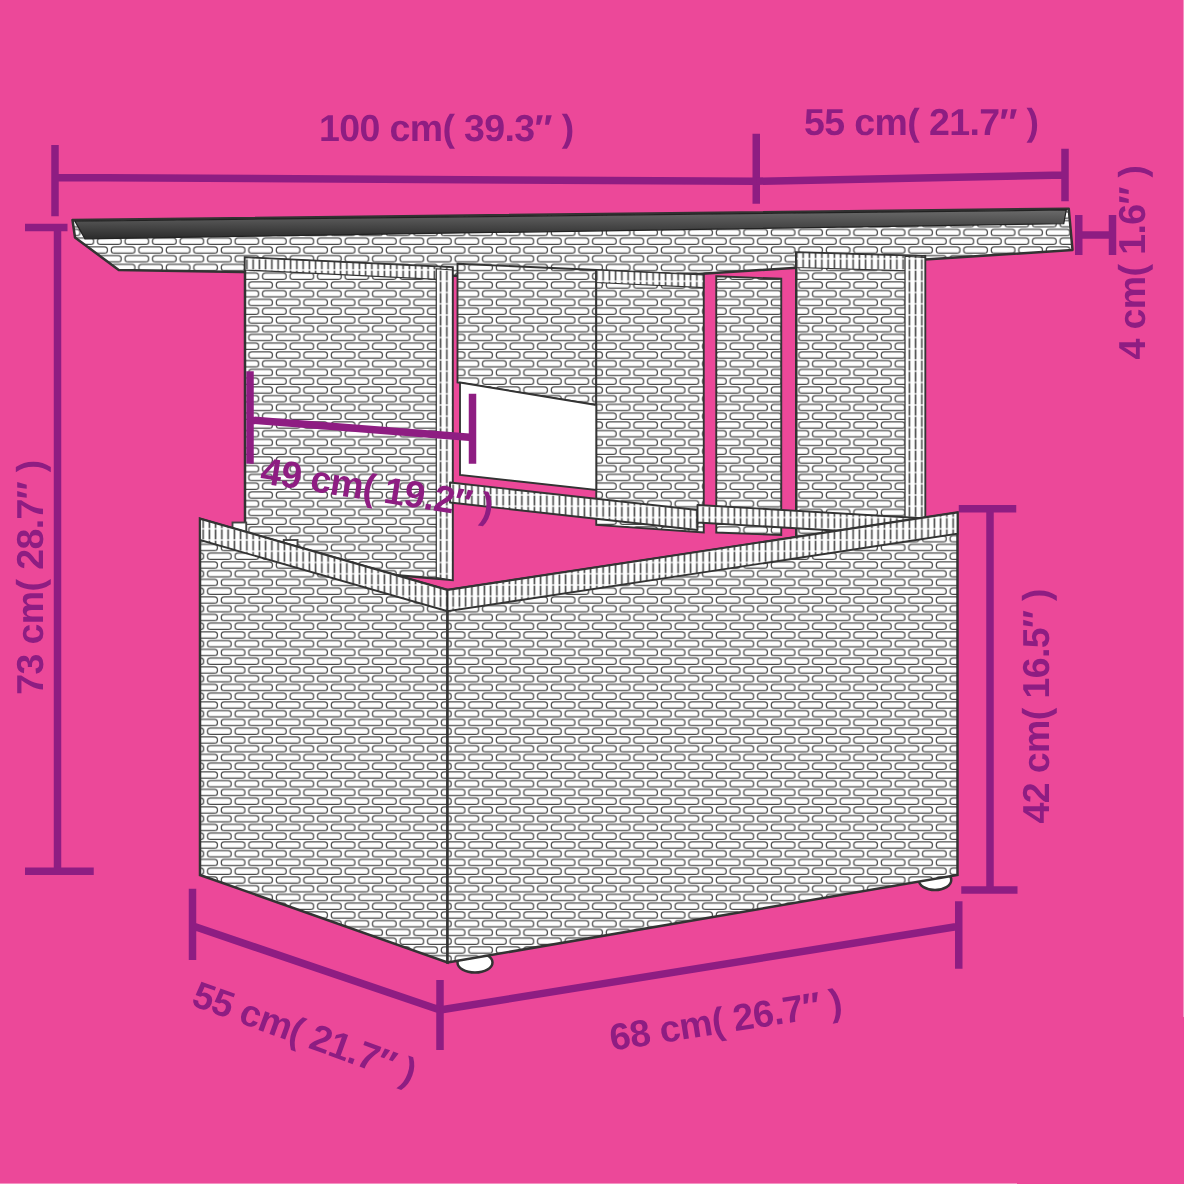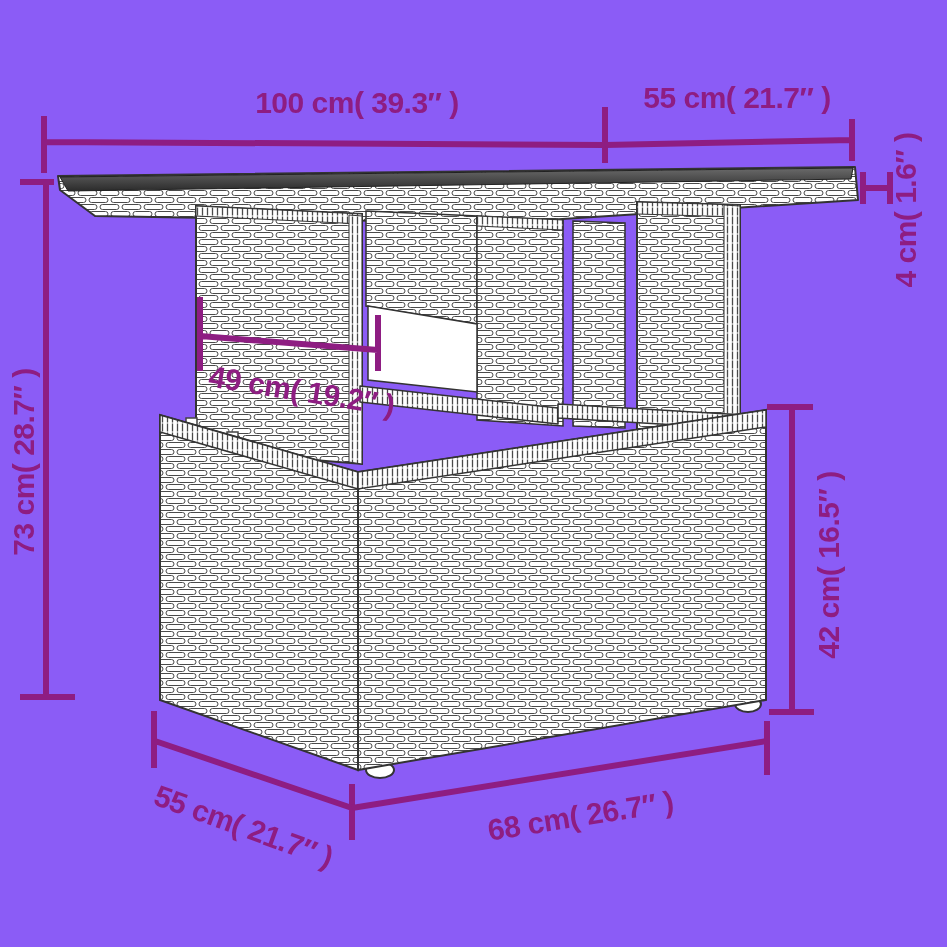--- a/index.html
+++ b/index.html
@@ -1,16 +1,16 @@
 <!DOCTYPE html>
 <html><head>
 <meta charset="utf-8">
 <style>
   html,body{margin:0;padding:0;background:#ffffff;}
-  .stage{position:relative;width:947px;height:947px;background:#8b5cf6;overflow:hidden;
+  .stage{position:relative;width:947px;height:947px;background:#ec4899;overflow:hidden;
          font-family:"Liberation Sans",sans-serif;}
   svg{position:absolute;left:0;top:0;}
   .dim-text{fill:#8e1d82;font-family:"Liberation Sans",sans-serif;font-weight:bold;
             font-size:30px;letter-spacing:-0.5px;}
   .dim-stroke{stroke:#8e1d82;stroke-width:6;fill:none;}
   .outline{stroke:#333333;fill:url(#wicker);}
   .weave{stroke:#333333;fill:url(#weaveV);}
 </style>
 </head>
 <body>

